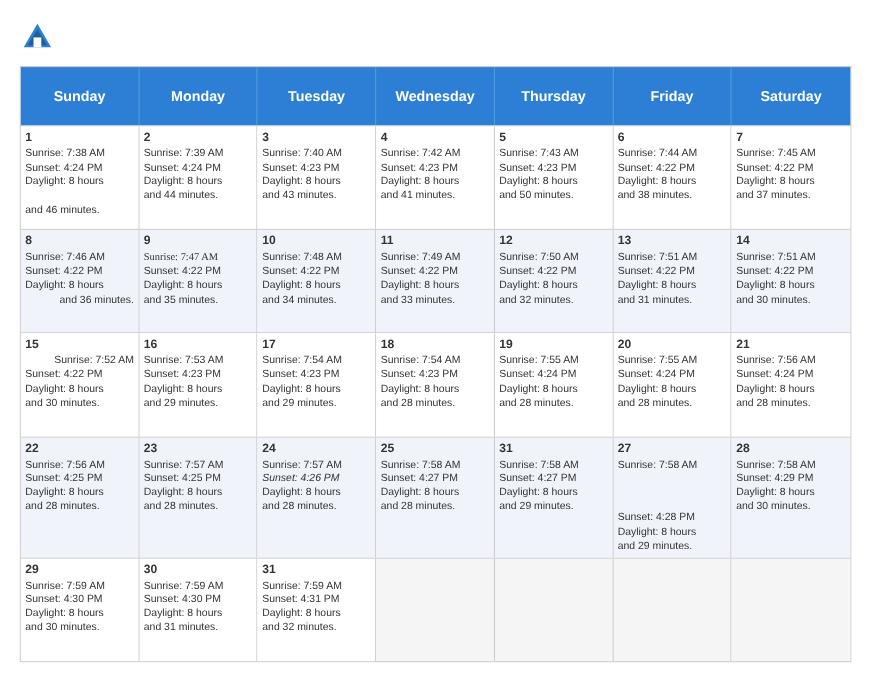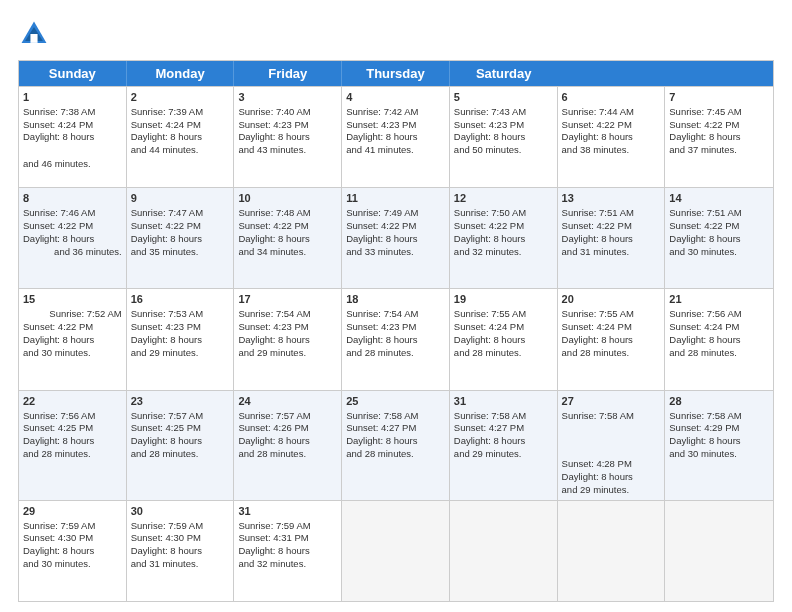--- a/index.html
+++ b/index.html
@@ -62,21 +62,21 @@
     .cal-header {
       display: grid;
       grid-template-columns: repeat(7, 1fr);
       background: #2c7fd4;
     }
     .cal-header-cell {
       color: #fff;
       text-align: center;
       font-size: 13px;
       font-weight: bold;
-      padding: 5px 2px;
+      padding: 19px 2px;
       border-right: 1px solid #5599dd;
     }
     .cal-header-cell:last-child { border-right: none; }
     .cal-body {
       flex: 1;
       display: flex;
       flex-direction: column;
     }
     .cal-row {
       display: grid;
@@ -122,22 +122,24 @@
     <div class="title-block">
       <div class="month-title"></div>
       <div class="subtitle"></div>
     </div>
   </div>
 
   <div class="calendar">
     <div class="cal-header" id="cal-header">
         <div class="cal-header-cell">Sunday</div>
         <div class="cal-header-cell">Monday</div>
+        <div class="cal-header-cell">Tuesday</div>
+        <div class="cal-header-cell">Wednesday</div>
+        <div class="cal-header-cell">Thursday</div>
         <div class="cal-header-cell">Friday</div>
-        <div class="cal-header-cell">Thursday</div>
         <div class="cal-header-cell">Saturday</div>
       </div>
     <div class="cal-body" id="cal-body">
         <div class="cal-row">
           <div class="cal-cell">
             <span class="day-num">1</span>
             <span style="display: block;">Sunrise: 7:38 AM</span>
             <span style="display: block;">Sunset: 4:24 PM</span>
             <span style="display: block;">Daylight: 8 hours</span>
             <span style="display: block; margin-top: 14px;">and 46 minutes.</span>
@@ -188,21 +190,21 @@
         <div class="cal-row">
           <div class="cal-cell alt-row">
             <span class="day-num">8</span>
             <span style="display: block;">Sunrise: 7:46 AM</span>
             <span style="display: block;">Sunset: 4:22 PM</span>
             <span style="display: block;">Daylight: 8 hours</span>
             <span style="display: block; text-align: right;">and 36 minutes.</span>
           </div>
           <div class="cal-cell alt-row">
             <span class="day-num">9</span>
-            <span style="display: block;">Sunrise: 7:47 AM</span>
+            <span style="display: block; font-family: Liberation Serif, serif;">Sunrise: 7:47 AM</span>
             <span style="display: block;">Sunset: 4:22 PM</span>
             <span style="display: block;">Daylight: 8 hours</span>
             <span style="display: block;">and 35 minutes.</span>
           </div>
           <div class="cal-cell alt-row">
             <span class="day-num">10</span>
             <span style="display: block;">Sunrise: 7:48 AM</span>
             <span style="display: block;">Sunset: 4:22 PM</span>
             <span style="display: block;">Daylight: 8 hours</span>
             <span style="display: block;">and 34 minutes.</span>
@@ -298,21 +300,21 @@
           <div class="cal-cell alt-row">
             <span class="day-num">23</span>
             <span style="display: block;">Sunrise: 7:57 AM</span>
             <span style="display: block;">Sunset: 4:25 PM</span>
             <span style="display: block;">Daylight: 8 hours</span>
             <span style="display: block;">and 28 minutes.</span>
           </div>
           <div class="cal-cell alt-row">
             <span class="day-num">24</span>
             <span style="display: block;">Sunrise: 7:57 AM</span>
-            <span style="display: block;">Sunset: 4:26 PM</span>
+            <span style="display: block; font-style: italic;">Sunset: 4:26 PM</span>
             <span style="display: block;">Daylight: 8 hours</span>
             <span style="display: block;">and 28 minutes.</span>
           </div>
           <div class="cal-cell alt-row">
             <span class="day-num">25</span>
             <span style="display: block;">Sunrise: 7:58 AM</span>
             <span style="display: block;">Sunset: 4:27 PM</span>
             <span style="display: block;">Daylight: 8 hours</span>
             <span style="display: block;">and 28 minutes.</span>
           </div>

